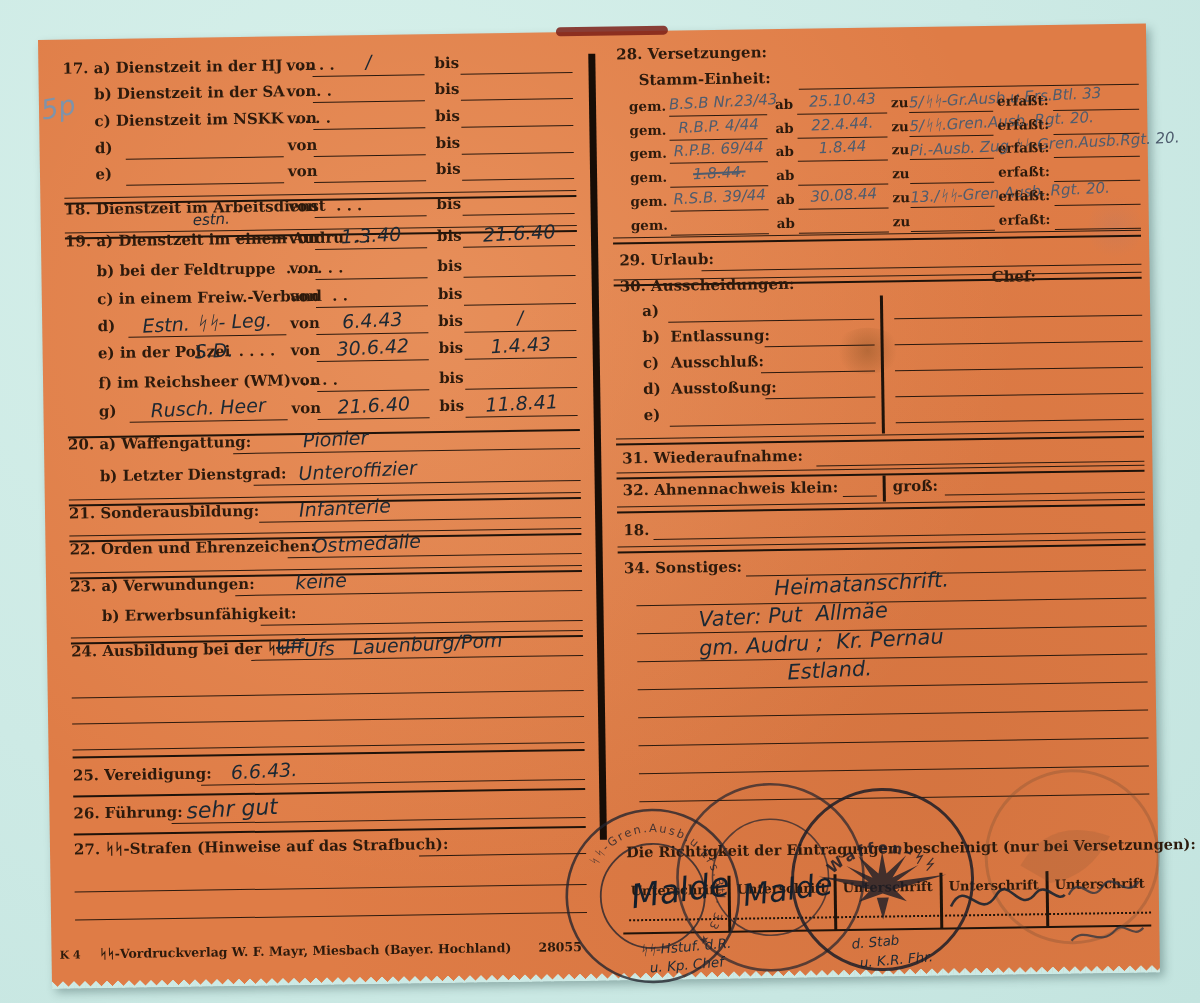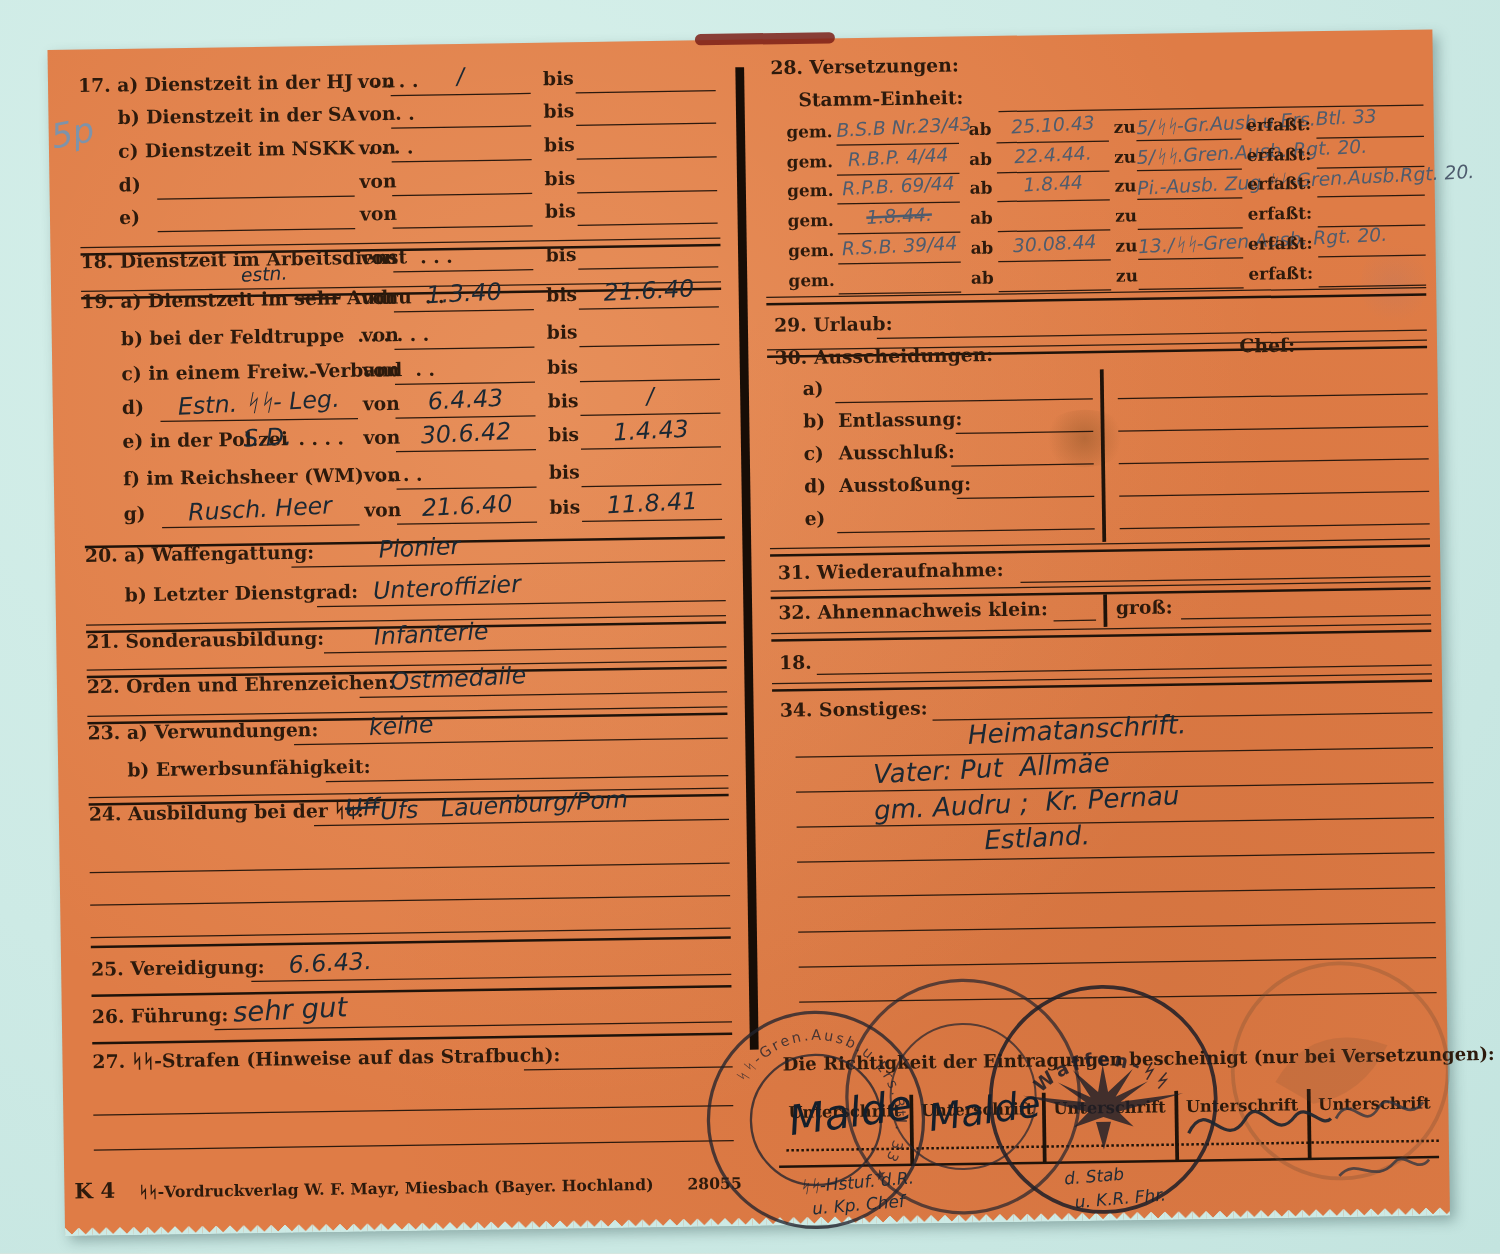--- a/index.html
+++ b/index.html
@@ -106,21 +106,21 @@
     <span class="print lbl">18. Dienstzeit im Arbeitsdienst  . . .</span>
     <span class="print w" style="left:224px">von</span>
     <span class="fill" style="left:250px;width:112px"><i class="hw"></i></span>
     <span class="print w" style="left:372px">bis</span>
     <span class="fill" style="left:398px;width:112px"><i class="hw"></i></span>
   </div>
   <div class="ln" style="left:24px;top:193px;width:512px"></div>
   <div class="ln2" style="left:24px;top:198px;width:512px"></div>
 
   <div class="lr" style="top:188px">
-    <span class="print lbl"><span>19. a) Dienstzeit im </span><span class="strike">sehr</span><span> Audru</span><span>  . .</span></span>
+    <span class="print lbl"><span>19. a) Dienstzeit im </span><span class="strike">einem</span><span> Audru</span><span>  . .</span></span>
     <span class="sup hw" style="left:128px;top:-15px;font-size:15px">estn.</span>
     <span class="print w" style="left:224px">von</span>
     <span class="fill" style="left:250px;width:112px"><i class="hw big">1.3.40</i></span>
     <span class="print w" style="left:372px">bis</span>
     <span class="fill" style="left:398px;width:112px"><i class="hw big">21.6.40</i></span>
   </div>
   <div class="lr" style="top:218px">
     <span class="print lbl">      b) bei der Feldtruppe  . . . . . .</span>
     <span class="print w" style="left:224px">von</span>
     <span class="fill" style="left:250px;width:112px"><i class="hw"></i></span>
@@ -226,21 +226,21 @@
   <div class="ln2" style="left:24px;top:794px;width:512px"></div>
 
   <div class="fr" style="top:796px">
     <span class="print lbl">27. ᛋᛋ-Strafen (Hinweise auf das Strafbuch):</span>
     <span class="fill" style="left:345px;width:167px"><i class="hw"></i></span>
   </div>
   <div class="ln" style="left:24px;top:852px;width:512px"></div>
   <div class="ln" style="left:24px;top:880px;width:512px"></div>
 
   <div style="position:absolute;left:8px;top:904px">
-    <span class="print" style="font-size:17px">K 4</span>
+    <span class="print" style="font-size:11px">K 4</span>
     <span class="print" style="font-size:12.5px;margin-left:14px">ᛋᛋ-Vordruckverlag W. F. Mayr, Miesbach (Bayer. Hochland)</span>
     <span class="print" style="font-size:12.5px;margin-left:22px">28055</span>
   </div>
 
   <span class="print" style="position:absolute;left:578px;top:14px">28. Versetzungen:</span>
   <span class="print" style="position:absolute;left:600px;top:40px">Stamm-Einheit:</span>
   <div class="ln" style="left:760px;top:60px;width:340px"></div>
 
   <div class="gr" style="top:62px">
     <span class="print w sm" style="left:0">gem.</span>

